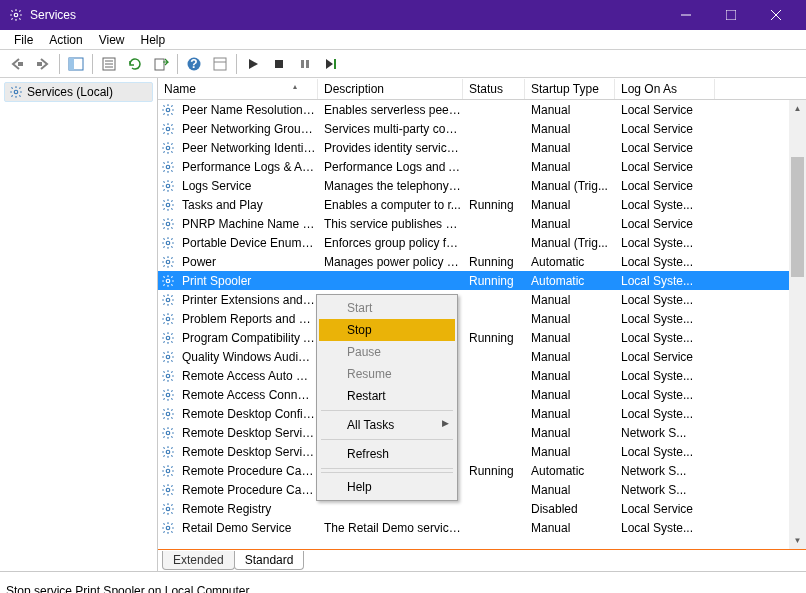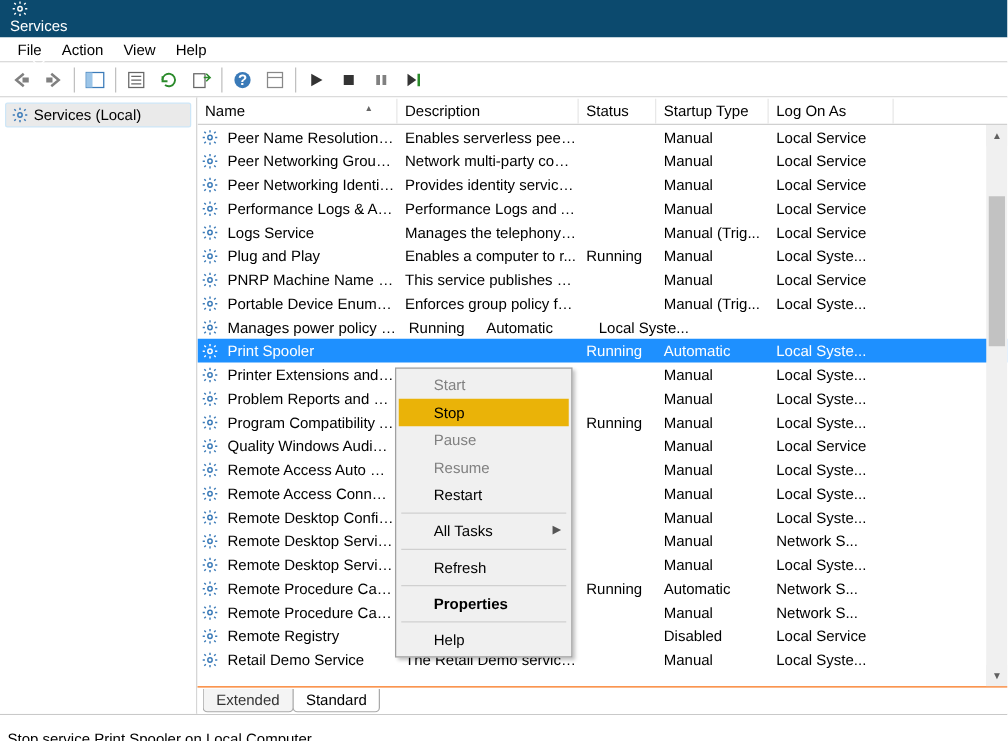--- a/index.html
+++ b/index.html
@@ -1,18 +1,18 @@
 <!DOCTYPE html>
 <html><head>
 <meta charset="utf-8">
 <style>
 * { margin: 0; padding: 0; box-sizing: border-box; font-family: "Segoe UI", Tahoma, sans-serif; font-size: 12px; }
 body { width: 806px; height: 593px; background: #fff; overflow: hidden; position: relative; }
 
-.titlebar { background: #0c4a6e; color: #fff; height: 30px; display: flex; align-items: flex-start; padding: 0 8px; flex-direction: column; }
+.titlebar { background: #4c1d95; color: #fff; height: 30px; display: flex; align-items: center; padding: 0 8px; }
 .titlebar .icon { width: 16px; height: 16px; margin-right: 6px; display: inline-flex; align-items: center; justify-content: center; }
 .titlebar .title { flex: 1; font-size: 12px; }
 .titlebar .winbtn { width: 45px; height: 30px; display: flex; align-items: center; justify-content: center; }
 .titlebar .winbtn svg { stroke: #fff; }
 
 .menubar { height: 20px; display: flex; align-items: center; padding: 2px 6px; border-bottom: 1px solid #d0d0d0; background: #fff; }
 .menubar .menuitem { padding: 2px 8px; }
 
 .toolbar { height: 28px; display: flex; align-items: center; padding: 2px 4px; border-bottom: 1px solid #d0d0d0; background: #fff; gap: 0; }
 .toolbar .tbtn { width: 24px; height: 24px; display: flex; align-items: center; justify-content: center; margin: 0 1px; }
@@ -218,21 +218,21 @@
             <span class="cell c-logon">Local Service</span>
           </div>
           <div class="row">
             <span class="svc-icon">
               <svg class="gear-svg" viewBox="0 0 24 24">
                 <circle cx="12" cy="12" r="3" fill="none" stroke="#3a7ab8" stroke-width="2"></circle>
                 <path d="M12 2v3M12 19v3M4.2 4.2l2.1 2.1M17.7 17.7l2.1 2.1M2 12h3M19 12h3M4.2 19.8l2.1-2.1M17.7 6.3l2.1-2.1" stroke="#3a7ab8" stroke-width="2"></path>
               </svg>
             </span>
             <span class="cell c-name">Peer Networking Grouping</span>
-            <span class="cell c-desc">Network multi-party com...</span>
+            <span class="cell c-desc">Services multi-party com...</span>
             <span class="cell c-status"></span>
             <span class="cell c-startup">Manual</span>
             <span class="cell c-logon">Local Service</span>
           </div>
           <div class="row">
             <span class="svc-icon">
               <svg class="gear-svg" viewBox="0 0 24 24">
                 <circle cx="12" cy="12" r="3" fill="none" stroke="#3a7ab8" stroke-width="2"></circle>
                 <path d="M12 2v3M12 19v3M4.2 4.2l2.1 2.1M17.7 17.7l2.1 2.1M2 12h3M19 12h3M4.2 19.8l2.1-2.1M17.7 6.3l2.1-2.1" stroke="#3a7ab8" stroke-width="2"></path>
               </svg>
@@ -269,21 +269,21 @@
             <span class="cell c-startup">Manual (Trig...</span>
             <span class="cell c-logon">Local Service</span>
           </div>
           <div class="row">
             <span class="svc-icon">
               <svg class="gear-svg" viewBox="0 0 24 24">
                 <circle cx="12" cy="12" r="3" fill="none" stroke="#3a7ab8" stroke-width="2"></circle>
                 <path d="M12 2v3M12 19v3M4.2 4.2l2.1 2.1M17.7 17.7l2.1 2.1M2 12h3M19 12h3M4.2 19.8l2.1-2.1M17.7 6.3l2.1-2.1" stroke="#3a7ab8" stroke-width="2"></path>
               </svg>
             </span>
-            <span class="cell c-name">Plug and Play</span>
+            <span class="cell c-name">Tasks and Play</span>
             <span class="cell c-desc">Enables a computer to r...</span>
             <span class="cell c-status">Running</span>
             <span class="cell c-startup">Manual</span>
             <span class="cell c-logon">Local Syste...</span>
           </div>
           <div class="row">
             <span class="svc-icon">
               <svg class="gear-svg" viewBox="0 0 24 24">
                 <circle cx="12" cy="12" r="3" fill="none" stroke="#3a7ab8" stroke-width="2"></circle>
                 <path d="M12 2v3M12 19v3M4.2 4.2l2.1 2.1M17.7 17.7l2.1 2.1M2 12h3M19 12h3M4.2 19.8l2.1-2.1M17.7 6.3l2.1-2.1" stroke="#3a7ab8" stroke-width="2"></path>
@@ -308,20 +308,21 @@
             <span class="cell c-startup">Manual (Trig...</span>
             <span class="cell c-logon">Local Syste...</span>
           </div>
           <div class="row">
             <span class="svc-icon">
               <svg class="gear-svg" viewBox="0 0 24 24">
                 <circle cx="12" cy="12" r="3" fill="none" stroke="#3a7ab8" stroke-width="2"></circle>
                 <path d="M12 2v3M12 19v3M4.2 4.2l2.1 2.1M17.7 17.7l2.1 2.1M2 12h3M19 12h3M4.2 19.8l2.1-2.1M17.7 6.3l2.1-2.1" stroke="#3a7ab8" stroke-width="2"></path>
               </svg>
             </span>
+            <span class="cell c-name">Power</span>
             <span class="cell c-desc">Manages power policy a...</span>
             <span class="cell c-status">Running</span>
             <span class="cell c-startup">Automatic</span>
             <span class="cell c-logon">Local Syste...</span>
           </div>
           <div class="row selected">
             <span class="svc-icon">
               <svg class="gear-svg" viewBox="0 0 24 24">
                 <circle cx="12" cy="12" r="3" fill="none" stroke="#fff" stroke-width="2"></circle>
                 <path d="M12 2v3M12 19v3M4.2 4.2l2.1 2.1M17.7 17.7l2.1 2.1M2 12h3M19 12h3M4.2 19.8l2.1-2.1M17.7 6.3l2.1-2.1" stroke="#fff" stroke-width="2"></path>
@@ -526,16 +527,15 @@
     <div class="mi disabled">Start</div>
     <div class="mi hover">Stop</div>
     <div class="mi disabled">Pause</div>
     <div class="mi disabled">Resume</div>
     <div class="mi">Restart</div>
     <div class="msep"></div>
     <div class="mi">All Tasks<span class="sub">▶</span></div>
     <div class="msep"></div>
     <div class="mi">Refresh</div>
     <div class="msep"></div>
-    <div class="mi bold">Properties</div>
     <div class="msep"></div>
     <div class="mi">Help</div>
   </div>
 
 </body></html>

